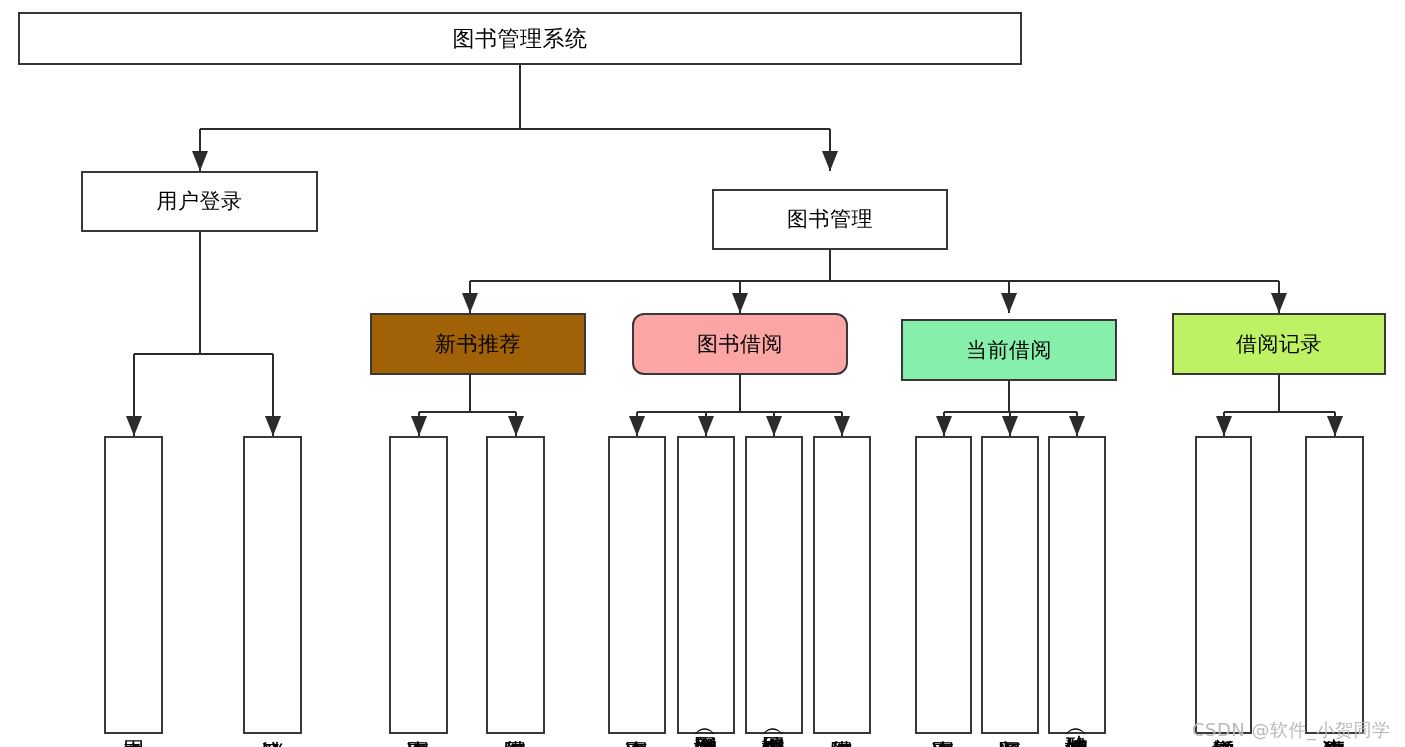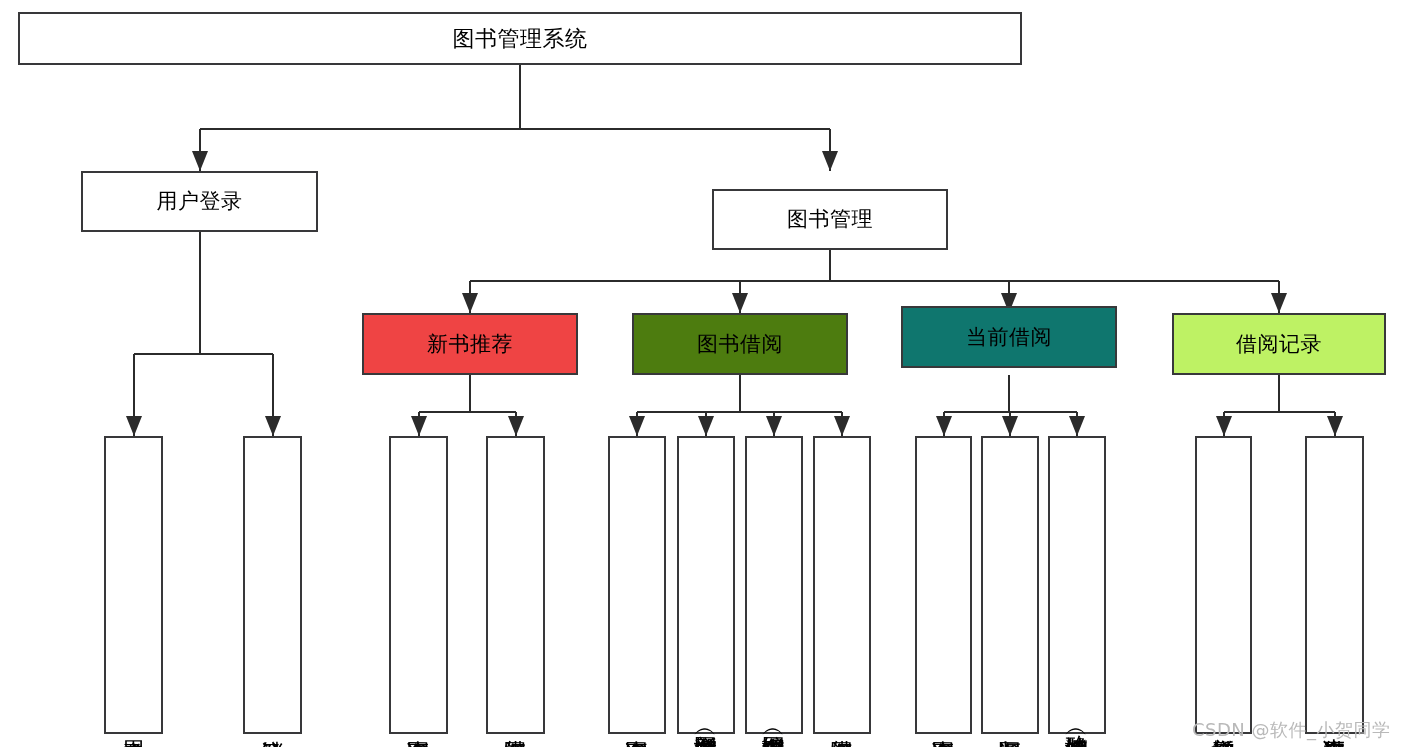--- a/index.html
+++ b/index.html
@@ -136,27 +136,27 @@
   <div id="nodes-layer">
       <div class="node horiz root" style="left: 18px; top: 12px; width: 1004px; height: 53px; border-color: rgb(56, 56, 58); background: rgb(255, 255, 255);">
         <span class="lbl">图书管理系统</span>
       </div>
       <div class="node horiz" style="left: 81px; top: 171px; width: 237px; height: 61px; border-color: rgb(56, 56, 58); background: rgb(255, 255, 255);">
         <span class="lbl">用户登录</span>
       </div>
       <div class="node horiz" style="left: 712px; top: 171px; width: 236px; height: 61px; border-color: rgb(56, 56, 58); background: rgb(255, 255, 255); margin-top: 18px;">
         <span class="lbl">图书管理</span>
       </div>
-      <div class="node horiz" style="left: 362px; top: 313px; width: 216px; height: 62px; border-color: rgb(56, 56, 58); background: #ef4444;">
+      <div class="node horiz" style="left: 370px; top: 313px; width: 216px; height: 62px; border-color: rgb(56, 56, 58); background: #a16207;">
         <span class="lbl">新书推荐</span>
       </div>
-      <div class="node horiz" style="left: 632px; top: 313px; width: 216px; height: 62px; border-color: rgb(56, 56, 58); background: #4d7c0f;">
+      <div class="node horiz" style="left: 632px; top: 313px; width: 216px; height: 62px; border-color: rgb(56, 56, 58); background: #fca5a5; border-radius: 12px;">
         <span class="lbl">图书借阅</span>
       </div>
-      <div class="node horiz" style="left: 901px; top: 306px; width: 216px; height: 62px; border-color: rgb(56, 56, 58); background: #0f766e;">
+      <div class="node horiz" style="left: 901px; top: 319px; width: 216px; height: 62px; border-color: rgb(56, 56, 58); background: #86efac;">
         <span class="lbl">当前借阅</span>
       </div>
       <div class="node horiz" style="left: 1172px; top: 313px; width: 214px; height: 62px; border-color: rgb(56, 56, 58); background: #bef264;">
         <span class="lbl">借阅记录</span>
       </div>
       <div class="node vert" style="left: 104px; top: 436px; width: 59px; height: 298px; border-color: rgb(56, 56, 58); background: rgb(255, 255, 255);">
         <span class="lbl">用户登录</span>
       </div>
       <div class="node vert" style="left: 243px; top: 436px; width: 59px; height: 298px; border-color: rgb(56, 56, 58); background: rgb(255, 255, 255);">
         <span class="lbl">注销登录</span>

